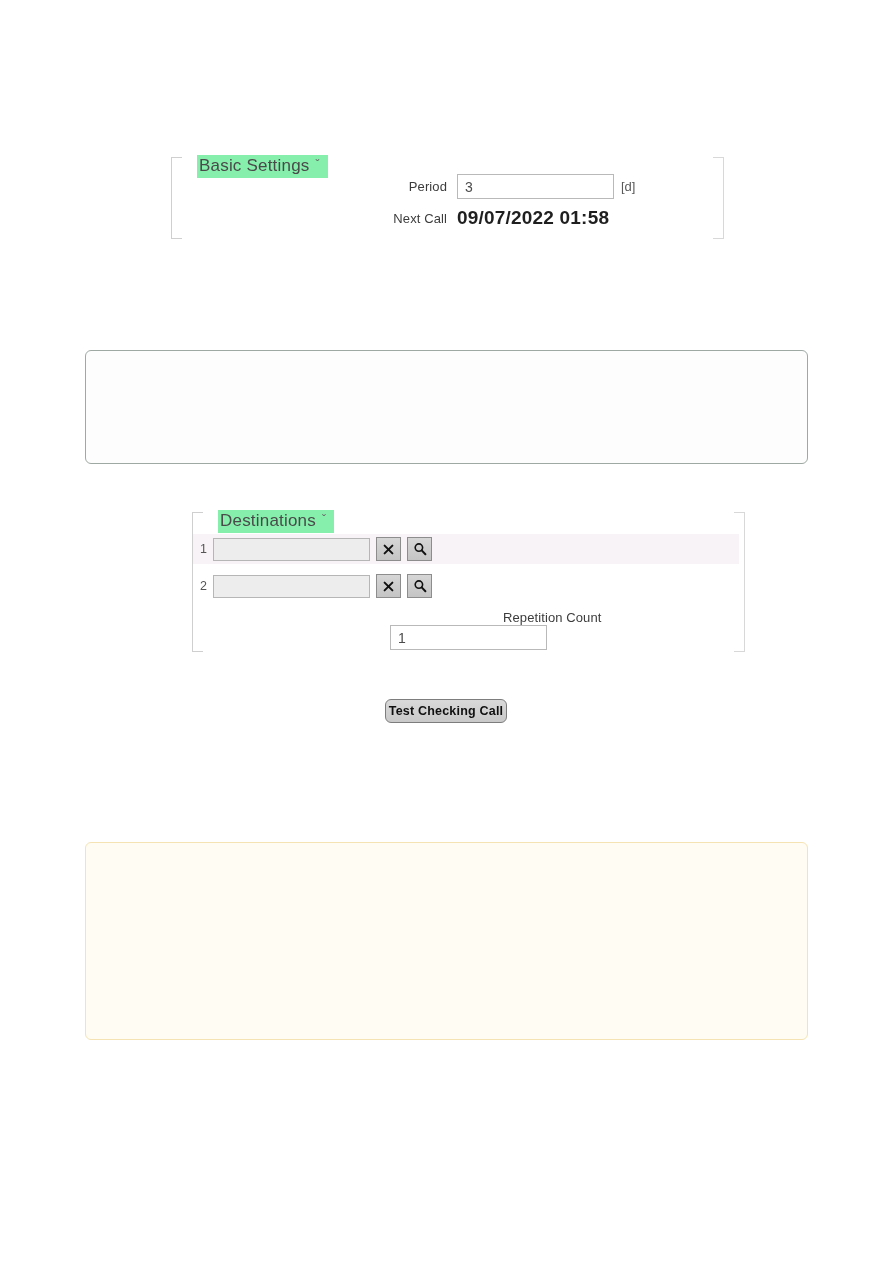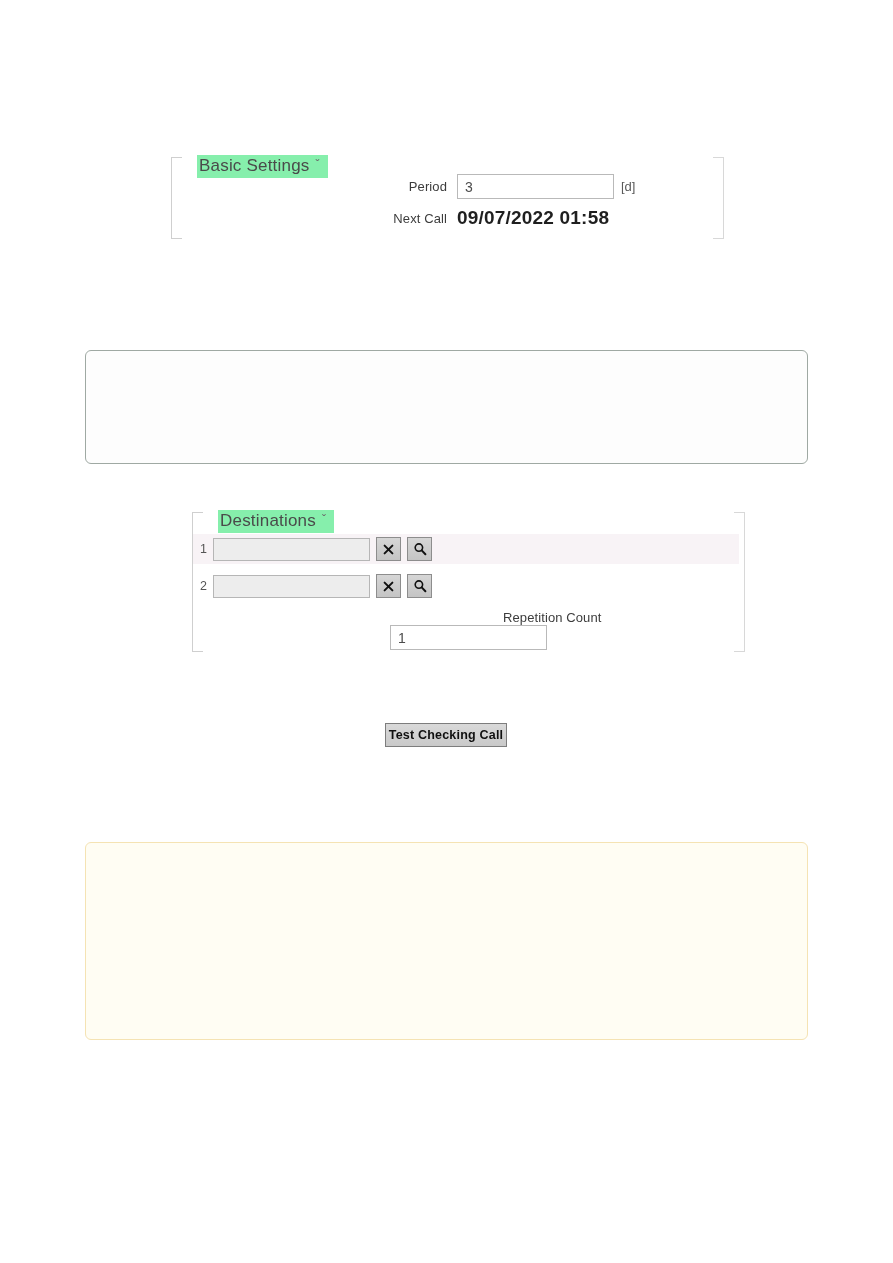--- a/index.html
+++ b/index.html
@@ -239,15 +239,15 @@
       </svg>
     </button>
   </div>
 
   <div class="form-row" style="left:0px; top:112px; width:553px;flex-direction:column;">
     <span class="form-label" style="width:276px; padding-right:10px;">Repetition Count</span>
     <input class="text-input" type="text" style="width: 157px; height: 25px;" value="1">
   </div>
 </div>
 
-<button class="action-btn" style="left:385px; top:723px; width:122px; height:24px;">Test Checking Call</button>
+<button class="action-btn" style="left:385px; top:699px; width:122px; height:24px;border-radius:6px;">Test Checking Call</button>
 
 <div class="callout warning" style="left:85px; top:842px; width:723px; height:198px;"></div>
 
 </body></html>

